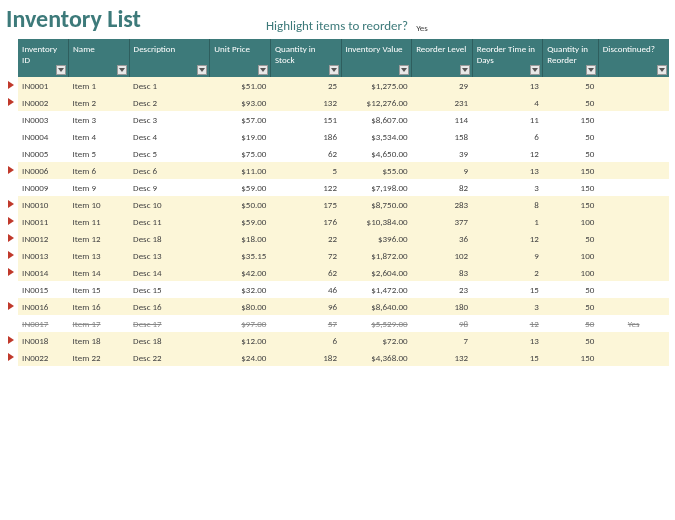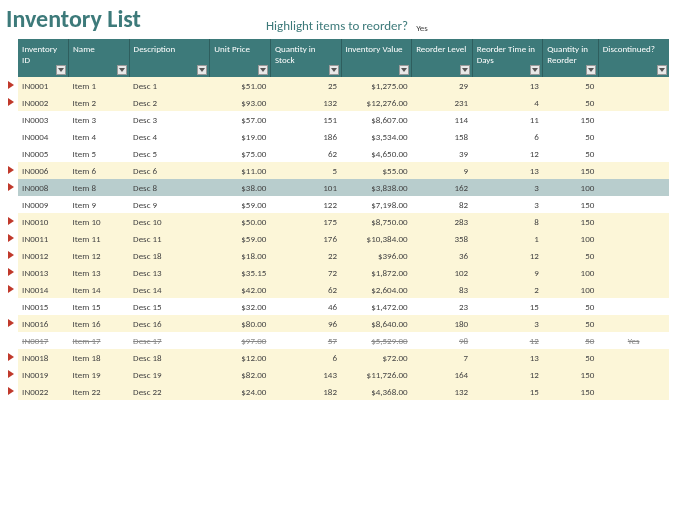--- a/index.html
+++ b/index.html
@@ -173,33 +173,20 @@
           <td>Item 6</td>
           <td>Desc 6</td>
           <td class="num">$11.00</td>
           <td class="num">5</td>
           <td class="num">$55.00</td>
           <td class="num">9</td>
           <td class="num">13</td>
           <td class="num">150</td>
           <td class="ctr"></td>
         </tr>
-        <tr class="dk">
-          <td class="flagcol"><span class="flag"></span></td>
-          <td>IN0008</td>
-          <td>Item 8</td>
-          <td>Desc 8</td>
-          <td class="num">$38.00</td>
-          <td class="num">101</td>
-          <td class="num">$3,838.00</td>
-          <td class="num">162</td>
-          <td class="num">3</td>
-          <td class="num">100</td>
-          <td class="ctr"></td>
-        </tr>
         <tr class="plain">
           <td class="flagcol"></td>
           <td>IN0009</td>
           <td>Item 9</td>
           <td>Desc 9</td>
           <td class="num">$59.00</td>
           <td class="num">122</td>
           <td class="num">$7,198.00</td>
           <td class="num">82</td>
           <td class="num">3</td>
@@ -220,21 +207,21 @@
           <td class="ctr"></td>
         </tr>
         <tr class="hl">
           <td class="flagcol"><span class="flag"></span></td>
           <td>IN0011</td>
           <td>Item 11</td>
           <td>Desc 11</td>
           <td class="num">$59.00</td>
           <td class="num">176</td>
           <td class="num">$10,384.00</td>
-          <td class="num">358</td>
+          <td class="num">377</td>
           <td class="num">1</td>
           <td class="num">100</td>
           <td class="ctr"></td>
         </tr>
         <tr class="hl">
           <td class="flagcol"><span class="flag"></span></td>
           <td>IN0012</td>
           <td>Item 12</td>
           <td>Desc 18</td>
           <td class="num">$18.00</td>
@@ -318,33 +305,20 @@
           <td class="num">$12.00</td>
           <td class="num">6</td>
           <td class="num">$72.00</td>
           <td class="num">7</td>
           <td class="num">13</td>
           <td class="num">50</td>
           <td class="ctr"></td>
         </tr>
         <tr class="hl">
           <td class="flagcol"><span class="flag"></span></td>
-          <td>IN0019</td>
-          <td>Item 19</td>
-          <td>Desc 19</td>
-          <td class="num">$82.00</td>
-          <td class="num">143</td>
-          <td class="num">$11,726.00</td>
-          <td class="num">164</td>
-          <td class="num">12</td>
-          <td class="num">150</td>
-          <td class="ctr"></td>
-        </tr>
-        <tr class="hl">
-          <td class="flagcol"><span class="flag"></span></td>
           <td>IN0022</td>
           <td>Item 22</td>
           <td>Desc 22</td>
           <td class="num">$24.00</td>
           <td class="num">182</td>
           <td class="num">$4,368.00</td>
           <td class="num">132</td>
           <td class="num">15</td>
           <td class="num">150</td>
           <td class="ctr"></td>

